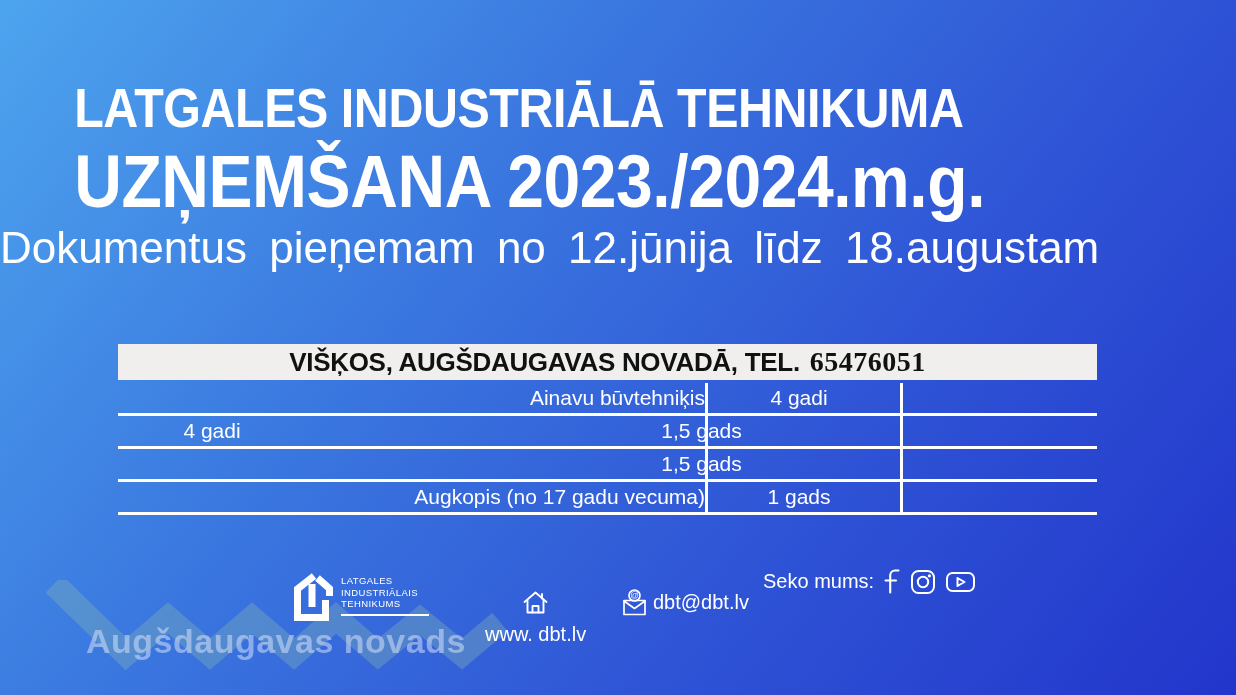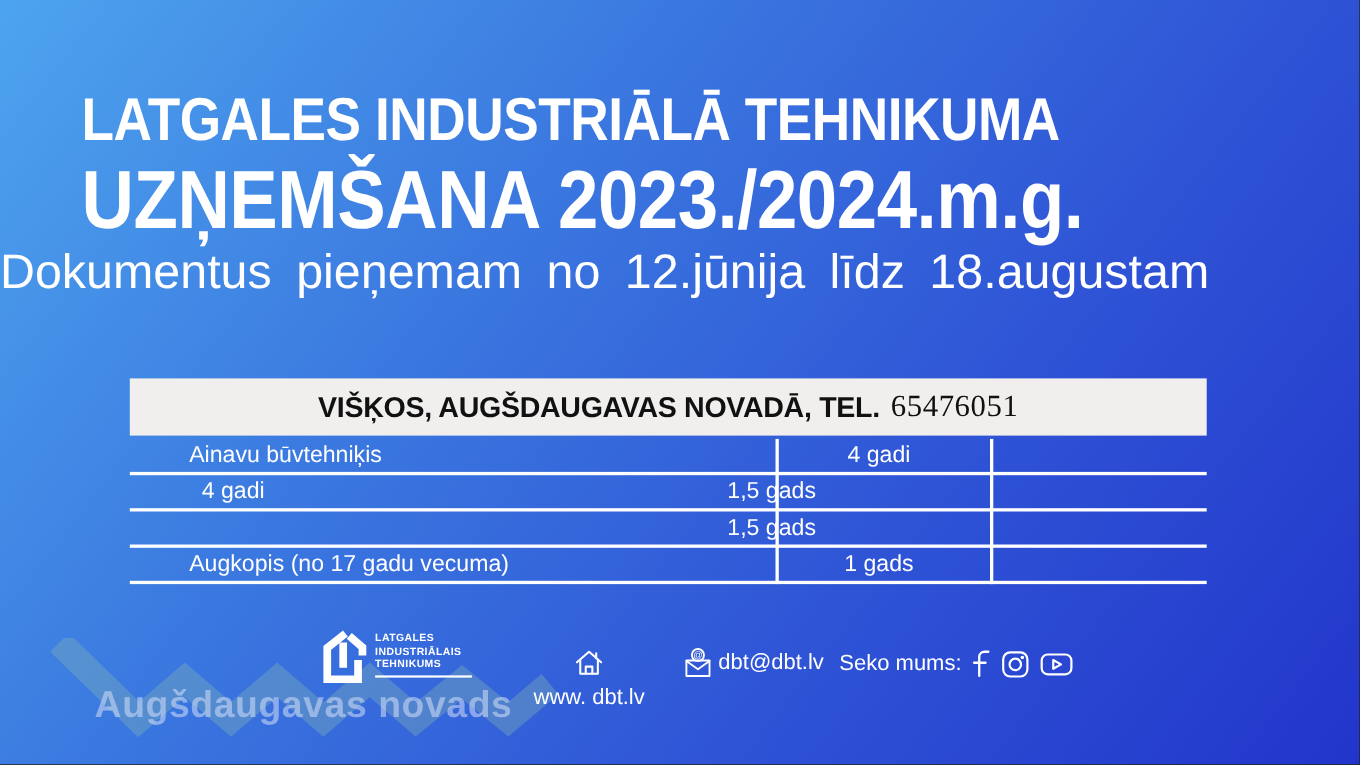--- a/index.html
+++ b/index.html
@@ -24,42 +24,42 @@
     margin:0;white-space:nowrap;
   }
   .subtitle{
     position:absolute;left:0;top:228px;width:100%;
     font-size:44px;line-height:40px;font-weight:normal;word-spacing:10px;
     margin:0;white-space:nowrap;
   }
   
   .sched{position:absolute;left:118px;top:344px;width:979px;}
   .sched-head{
-    height:52px;background:#F0EFED;color:#111;
+    height:36px;background:#F0EFED;color:#111;
     display:flex;align-items:center;justify-content:center;gap:10px;
     font-weight:bold;font-size:26px;letter-spacing:-0.3px;white-space:nowrap;
   }
-  .sched-head .phone{font-family:"Liberation Serif",serif;font-weight:normal;font-size:28px;letter-spacing:0.5px;}
+  .sched-head .phone{font-family:"Liberation Serif",serif;font-weight:bold;font-size:28px;letter-spacing:0.5px;}
   .sched-body{position:relative;margin-top:3px;}
   .vline{position:absolute;top:0;bottom:0;width:3px;background:#fff;}
   .vline1{left:587px;}
   .vline2{left:782px;}
   .srow{display:flex;height:30px;border-bottom:3px solid #fff;font-size:21px;line-height:30px;}
   .cell{white-space:nowrap;overflow:hidden;}
-  .c1{width:587px;padding-left:54px;box-sizing:border-box;text-align:left;}
+  .c1{width:587px;padding-left:54px;box-sizing:border-box;text-align:right;}
   .c2{width:188px;text-align:center;}
   .c3{flex:1;text-align:center;}
   
   .footer-item{position:absolute;display:flex;align-items:center;}
   .logo-wrap{left:290px;top:569px;gap:7px;align-items:flex-start;}
-  .logo-text{font-size:9.5px;line-height:11.5px;font-weight:bold;letter-spacing:0.4px;margin-top:6px;}
+  .logo-text{font-size:9.5px;line-height:11.5px;font-weight:normal;letter-spacing:0.4px;margin-top:6px;}
   .logo-underline{width:88px;height:2.5px;background:#fff;margin-top:4px;}
   .site-wrap{left:485px;top:590px;gap:8px;flex-direction:column;}
   .mail-wrap{left:620px;top:588px;gap:4px;}
-  .follow-wrap{left:763px;top:590px;gap:9px;}
+  .follow-wrap{left:763px;top:568px;gap:9px;}
   .small-text{font-size:20px;white-space:nowrap;}
   .icon{display:block;}
   
   .wm-zigzag{position:absolute;left:46px;top:580px;opacity:0.38;}
   .wm-text{
     position:absolute;left:86px;top:622px;
     font-size:34px;font-weight:bold;letter-spacing:0.5px;
     color:rgba(212,223,248,0.55);white-space:nowrap;margin:0;
   }
 </style>

